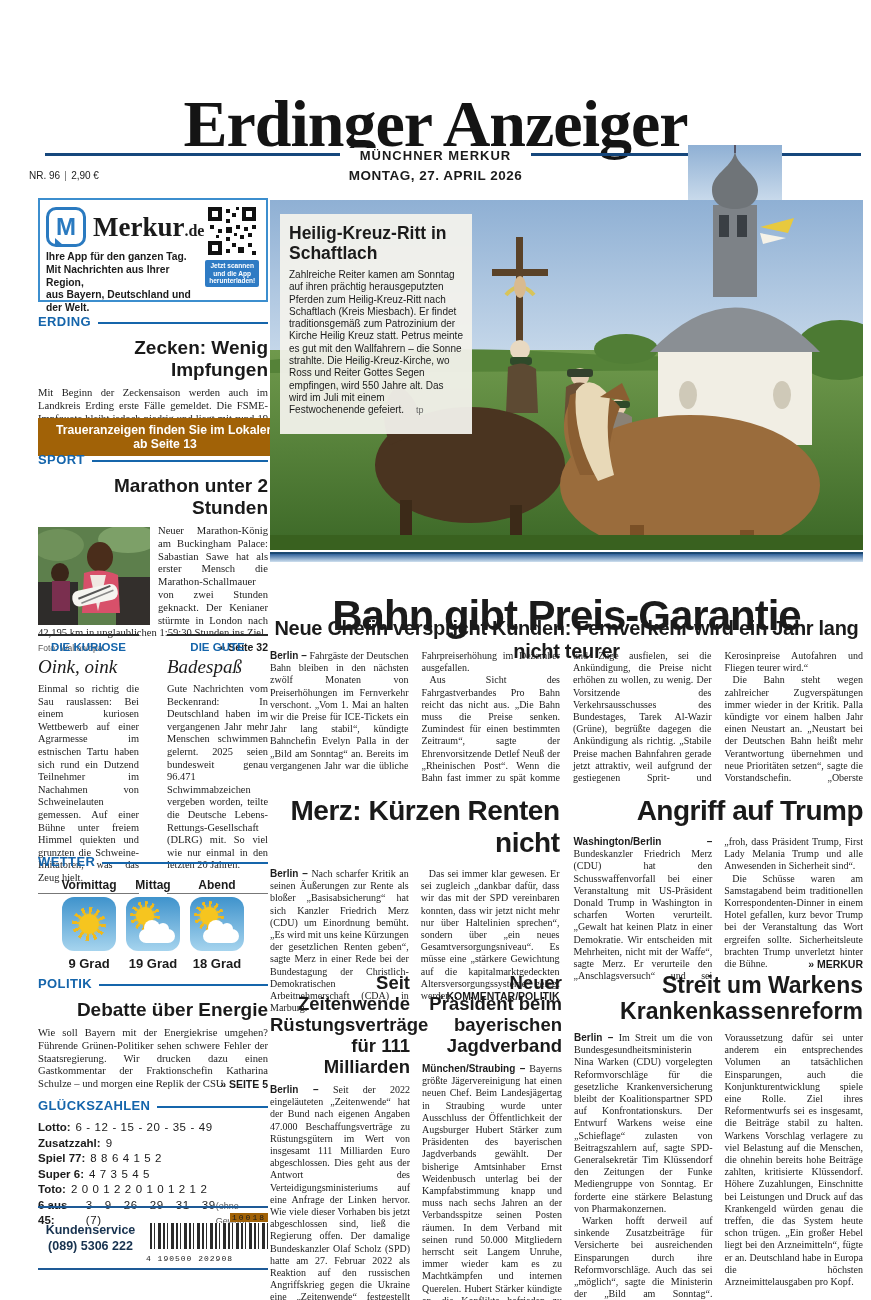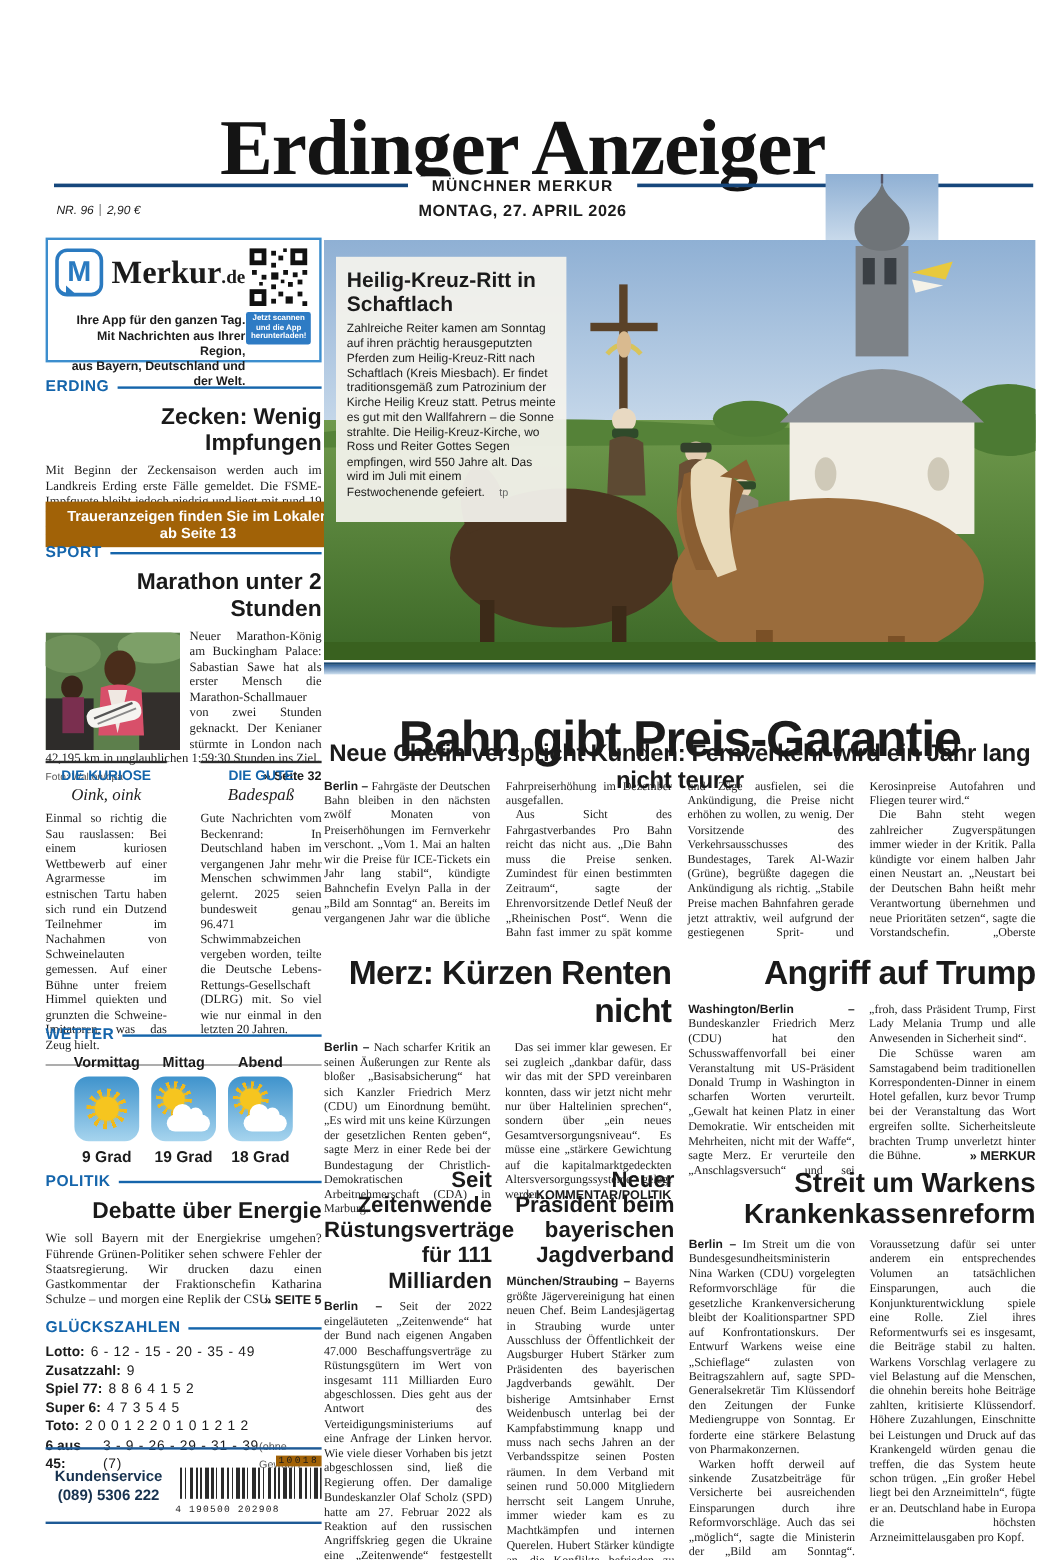--- a/index.html
+++ b/index.html
@@ -5,21 +5,21 @@
   html,body{margin:0;padding:0;background:#fff;}
   .page{position:relative;width:871px;height:1300px;background:#fff;overflow:hidden;
         font-family:"Liberation Sans",sans-serif;color:#1b1b1b;}
   
   .masthead-title{position:absolute;top:42px;left:0;width:100%;text-align:center;
     font-family:"Liberation Serif",serif;font-weight:bold;font-size:66px;letter-spacing:-1px;color:#141414;}
   .kicker-rule{position:absolute;top:153px;left:45px;right:10px;border-top:3px solid #16477c;z-index:1;}
   .kicker-text{position:absolute;top:146px;left:0;width:100%;text-align:center;z-index:2;}
   .kicker-text span{background:#fff;padding:0 20px;font-weight:bold;font-size:13px;letter-spacing:1px;}
   .date-line{position:absolute;top:168px;left:0;width:100%;text-align:center;font-weight:bold;font-size:13.5px;letter-spacing:.5px;}
-  .issue-line{position:absolute;top:170px;left:47px;font-size:10px;color:#222;font-style:italic;}
+  .issue-line{position:absolute;top:170px;left:29px;font-size:10px;color:#222;}
   .issue-line .sep{display:inline-block;width:1px;height:10px;background:#888;margin:0 5px;vertical-align:middle;}
   
   .lc{position:absolute;left:38px;width:230px;}
   .sec-head{display:flex;align-items:center;}
   .sec-head .lbl{color:#1565ab;font-weight:bold;font-size:13px;letter-spacing:.4px;}
   .sec-head::after{content:"";flex:1;border-top:2px solid #1565ab;margin-left:7px;margin-top:2px;}
   .h-sans{font-family:"Liberation Sans",sans-serif;font-weight:bold;text-align:right;color:#1a1a1a;}
   .bt{font-family:"Liberation Serif",serif;font-size:10.6px;line-height:12.8px;text-align:justify;color:#1c1c1c;margin:0;}
   .lead-in{font-family:"Liberation Sans",sans-serif;font-weight:bold;font-size:10px;}
   .jumprow{text-align:right;font-weight:bold;font-size:10.5px;margin-top:-12.8px;font-family:"Liberation Sans",sans-serif;}
@@ -27,42 +27,42 @@
   .sec-ad{top:198px;height:104px;border:2px solid #3c8ece;box-sizing:border-box;padding:5px 6px;display:flex;}
   .ad-left{flex:1;}
   .ad-brandrow{display:flex;align-items:center;height:44px;}
   .mlogo{width:40px;height:40px;border:3px solid #2a7ac0;border-radius:10px;box-sizing:border-box;
          display:flex;align-items:center;justify-content:center;position:relative;background:#fff;}
   .mlogo .m{color:#2a7ac0;font-weight:bold;font-size:24px;line-height:1;}
   .mlogo::after{content:"";position:absolute;left:6px;bottom:-1px;width:0;height:0;
     border-left:8px solid #2a7ac0;border-top:7px solid transparent;}
   .ad-brand{font-family:"Liberation Serif",serif;font-weight:bold;font-size:27px;margin-left:7px;}
   .ad-suffix{font-size:16px;font-weight:bold;}
-  .ad-lines{font-weight:bold;font-size:10.3px;line-height:12.8px;margin-top:13px;text-align:right;}
+  .ad-lines{font-weight:bold;font-size:10.3px;line-height:12.8px;margin-top:2px;}
   .ad-right{width:58px;display:flex;flex-direction:column;align-items:center;}
   .qr{width:52px;height:52px;background:#fff;}
   .qr-label{background:#2e7bc4;color:#fff;font-size:6.6px;font-weight:bold;line-height:7.6px;
             text-align:center;padding:2px 2px;margin-top:3px;border-radius:2px;width:54px;box-sizing:border-box;}
   
   .sec-erding{top:314px;}
   .sec-erding h2{font-size:19px;margin:8px 0 6px;}
   .sec-banner{top:418px;background:#a16207;color:#fff;font-weight:bold;font-size:12.2px;
               text-align:center;padding:5px 12px;}
   
   .sec-sport{top:452px;}
   .sec-sport h2{font-size:19px;margin:8px 0 6px;}
   .sport-img{float:left;width:112px;height:98px;margin:2px 8px 0 0;}
   .sport-meta{display:flex;justify-content:space-between;align-items:baseline;margin-top:1px;}
   .credit{font-size:8.5px;color:#555;font-family:"Liberation Sans",sans-serif;}
   .jump-b{font-weight:bold;font-size:10.5px;font-family:"Liberation Sans",sans-serif;}
   
   .sec-twocol{top:634px;display:flex;gap:28px;}
   .mini-col{width:108px;border-top:2px solid #2b2b2b;border-bottom:1px solid #777;padding:5px 0 8px;}
   .mini-col .lbl{color:#1565ab;font-weight:bold;font-size:11.5px;text-align:center;}
-  .mini-col .ttl{font-family:"Liberation Serif",serif;font-style:italic;font-size:14px;text-align:center;margin:3px 0 5px;}
+  .mini-col .ttl{font-family:"Liberation Serif",serif;font-style:italic;font-size:19px;margin:3px 0 5px;}
   .mini-col .bt{font-size:10.4px;line-height:12.6px;}
   
   .sec-wetter{top:854px;}
   .wrow{display:flex;justify-content:center;margin-top:9px;padding:0 6px;}
   .wcell{width:64px;text-align:center;}
   .wtime{font-weight:bold;font-size:12px;}
   .wicon{width:54px;height:54px;margin:5px auto 5px;border-radius:12px;position:relative;
          background:linear-gradient(180deg,#3f93cc,#a6d4ee);overflow:hidden;}
   .sun{position:absolute;width:34px;height:34px;}
   .sun .rays{position:absolute;inset:0;border-radius:50%;

